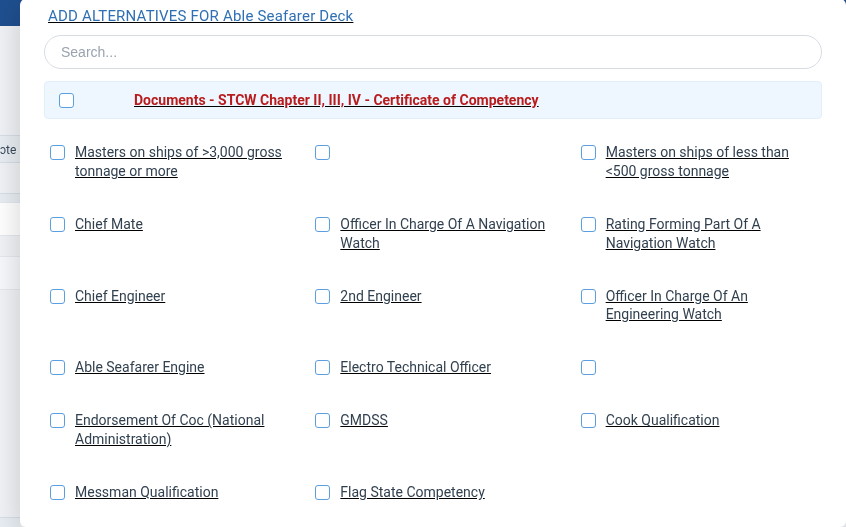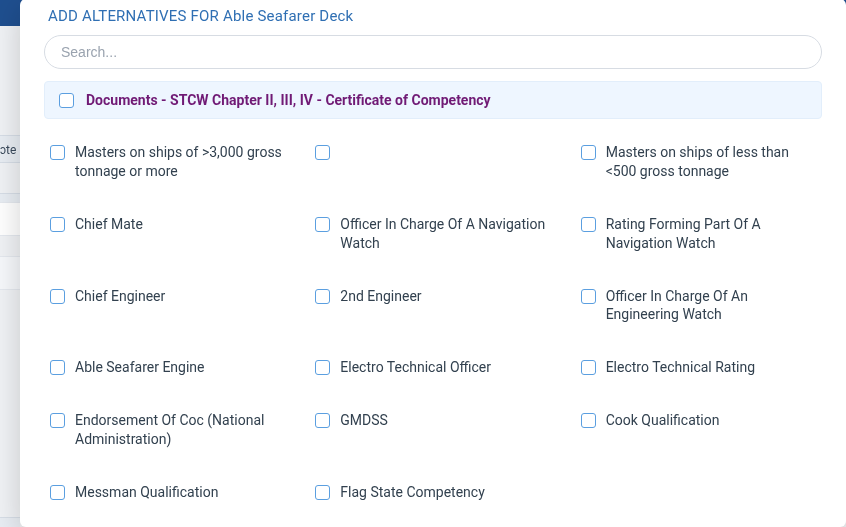--- a/index.html
+++ b/index.html
@@ -18,20 +18,21 @@
 
   .modal {
     position: absolute;
     left: 20px; top: -1px;
     width: 826px; height: 528px;
     background: #fff;
     border-radius: 6px;
     box-shadow: 0 8px 30px rgba(0,0,0,0.18);
     display: flex; flex-direction: column;
     overflow: hidden;
+    text-decoration: underline;
   }
   .modal-title {
     padding: 8px 28px 4px 28px;
     font-size: 15px;
     color: #2f6fb3;
     letter-spacing: 0.2px;
   }
   .search-wrap { padding: 6px 24px 12px 24px; }
   .search-input {
     width: 100%;
@@ -60,21 +61,22 @@
     border-radius: 4px;
     padding: 10px 14px;
     display: flex;
     align-items: center;
     gap: 12px;
     margin-bottom: 14px;
   }
   .group-header .gh-label {
     font-weight: 700;
     font-size: 14px;
-    color: #701a75;
+    color: #b91c1c;
+    margin-left: 48px;
   }
   .chk {
     width: 15px; height: 15px;
     border: 1.5px solid #5b9fe0;
     border-radius: 3px;
     flex: 0 0 15px;
     background: #fff;
     cursor: pointer;
   }
   .grid {
@@ -161,21 +163,20 @@
       <div class="opt">
           <span class="chk"></span>
           <span class="lbl">Able Seafarer Engine</span>
         </div>
       <div class="opt">
           <span class="chk"></span>
           <span class="lbl">Electro Technical Officer</span>
         </div>
       <div class="opt">
           <span class="chk"></span>
-          <span class="lbl">Electro Technical Rating</span>
         </div>
       <div class="opt">
           <span class="chk"></span>
           <span class="lbl">Endorsement Of Coc (National Administration)</span>
         </div>
       <div class="opt">
           <span class="chk"></span>
           <span class="lbl">GMDSS</span>
         </div>
       <div class="opt">

